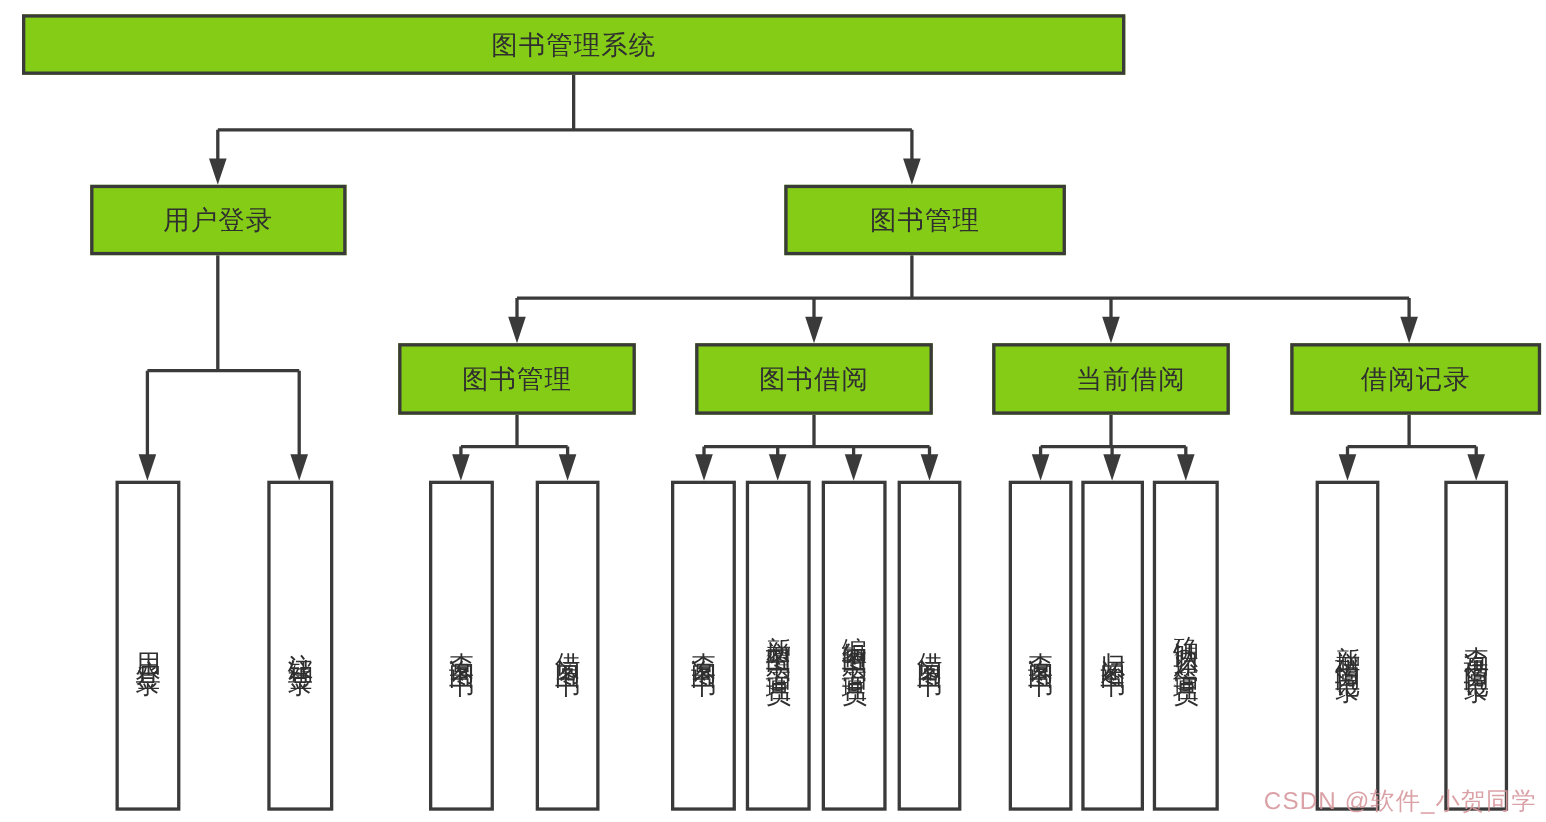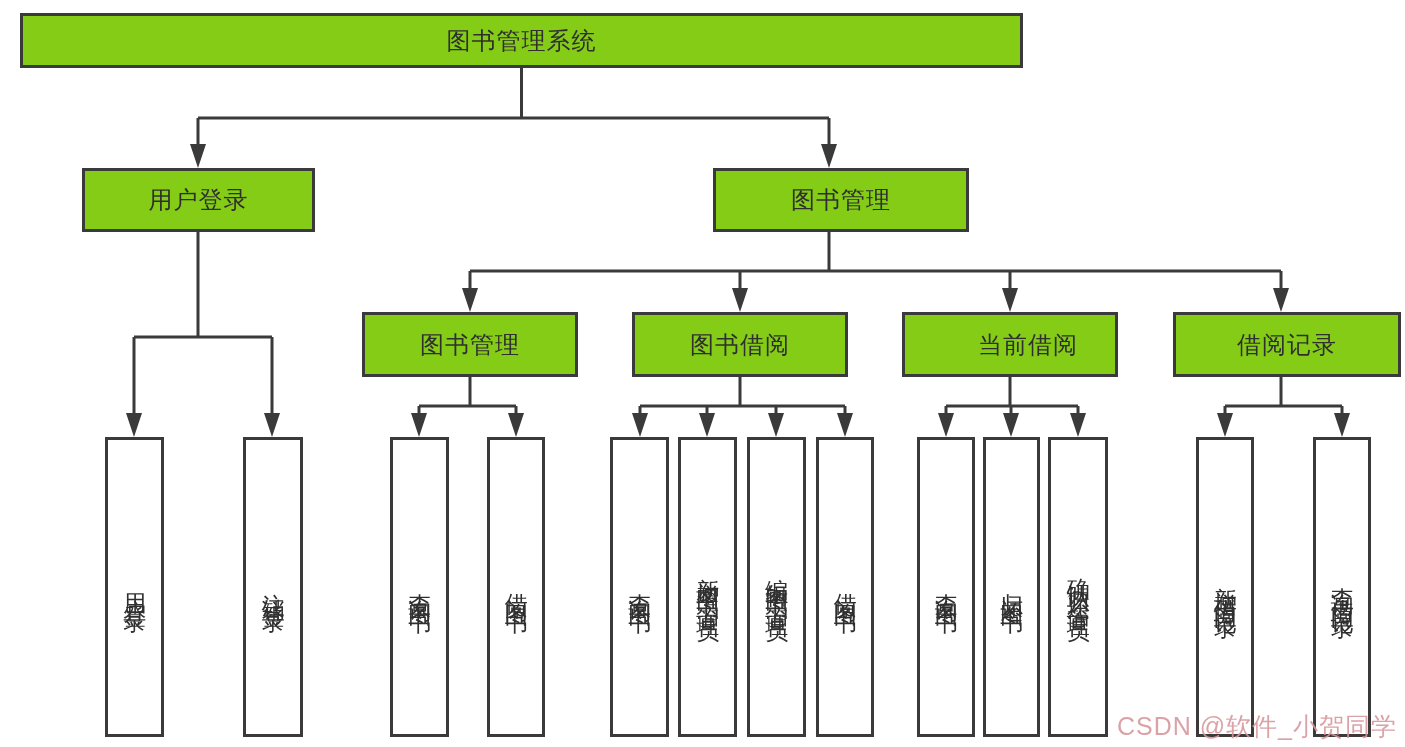--- a/index.html
+++ b/index.html
@@ -42,21 +42,21 @@
     text-orientation: mixed;
     font-size: 23px;
     letter-spacing: 6px;
     line-height: 1.1;
     color: #2f2f2f;
   }
   .watermark {
     position: absolute;
     right: 8px;
     bottom: 4px;
-    font-size: 25px;
+    font-size: 22px;
     letter-spacing: 1px;
     color: #d6969b;
     opacity: 0.88;
     white-space: nowrap;
     pointer-events: none;
   }
 </style>
 </head>
 <body>
 

